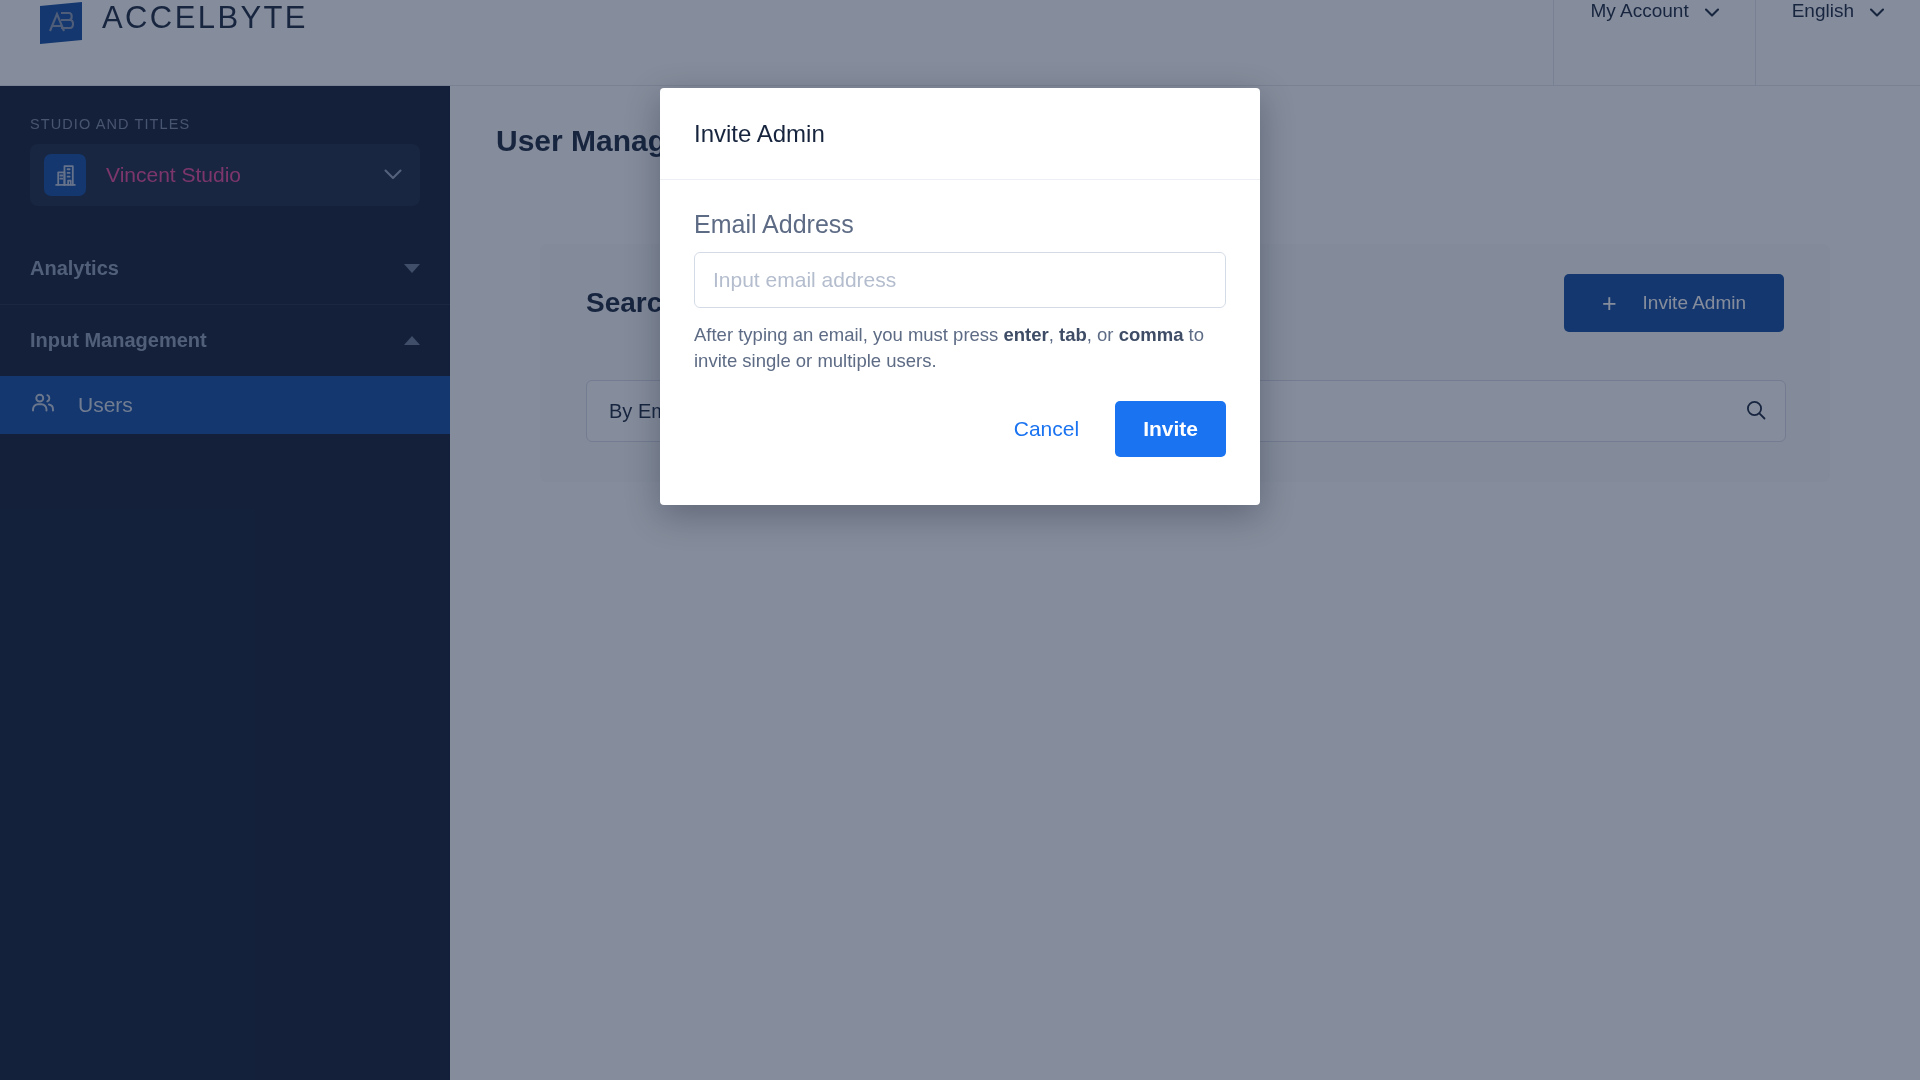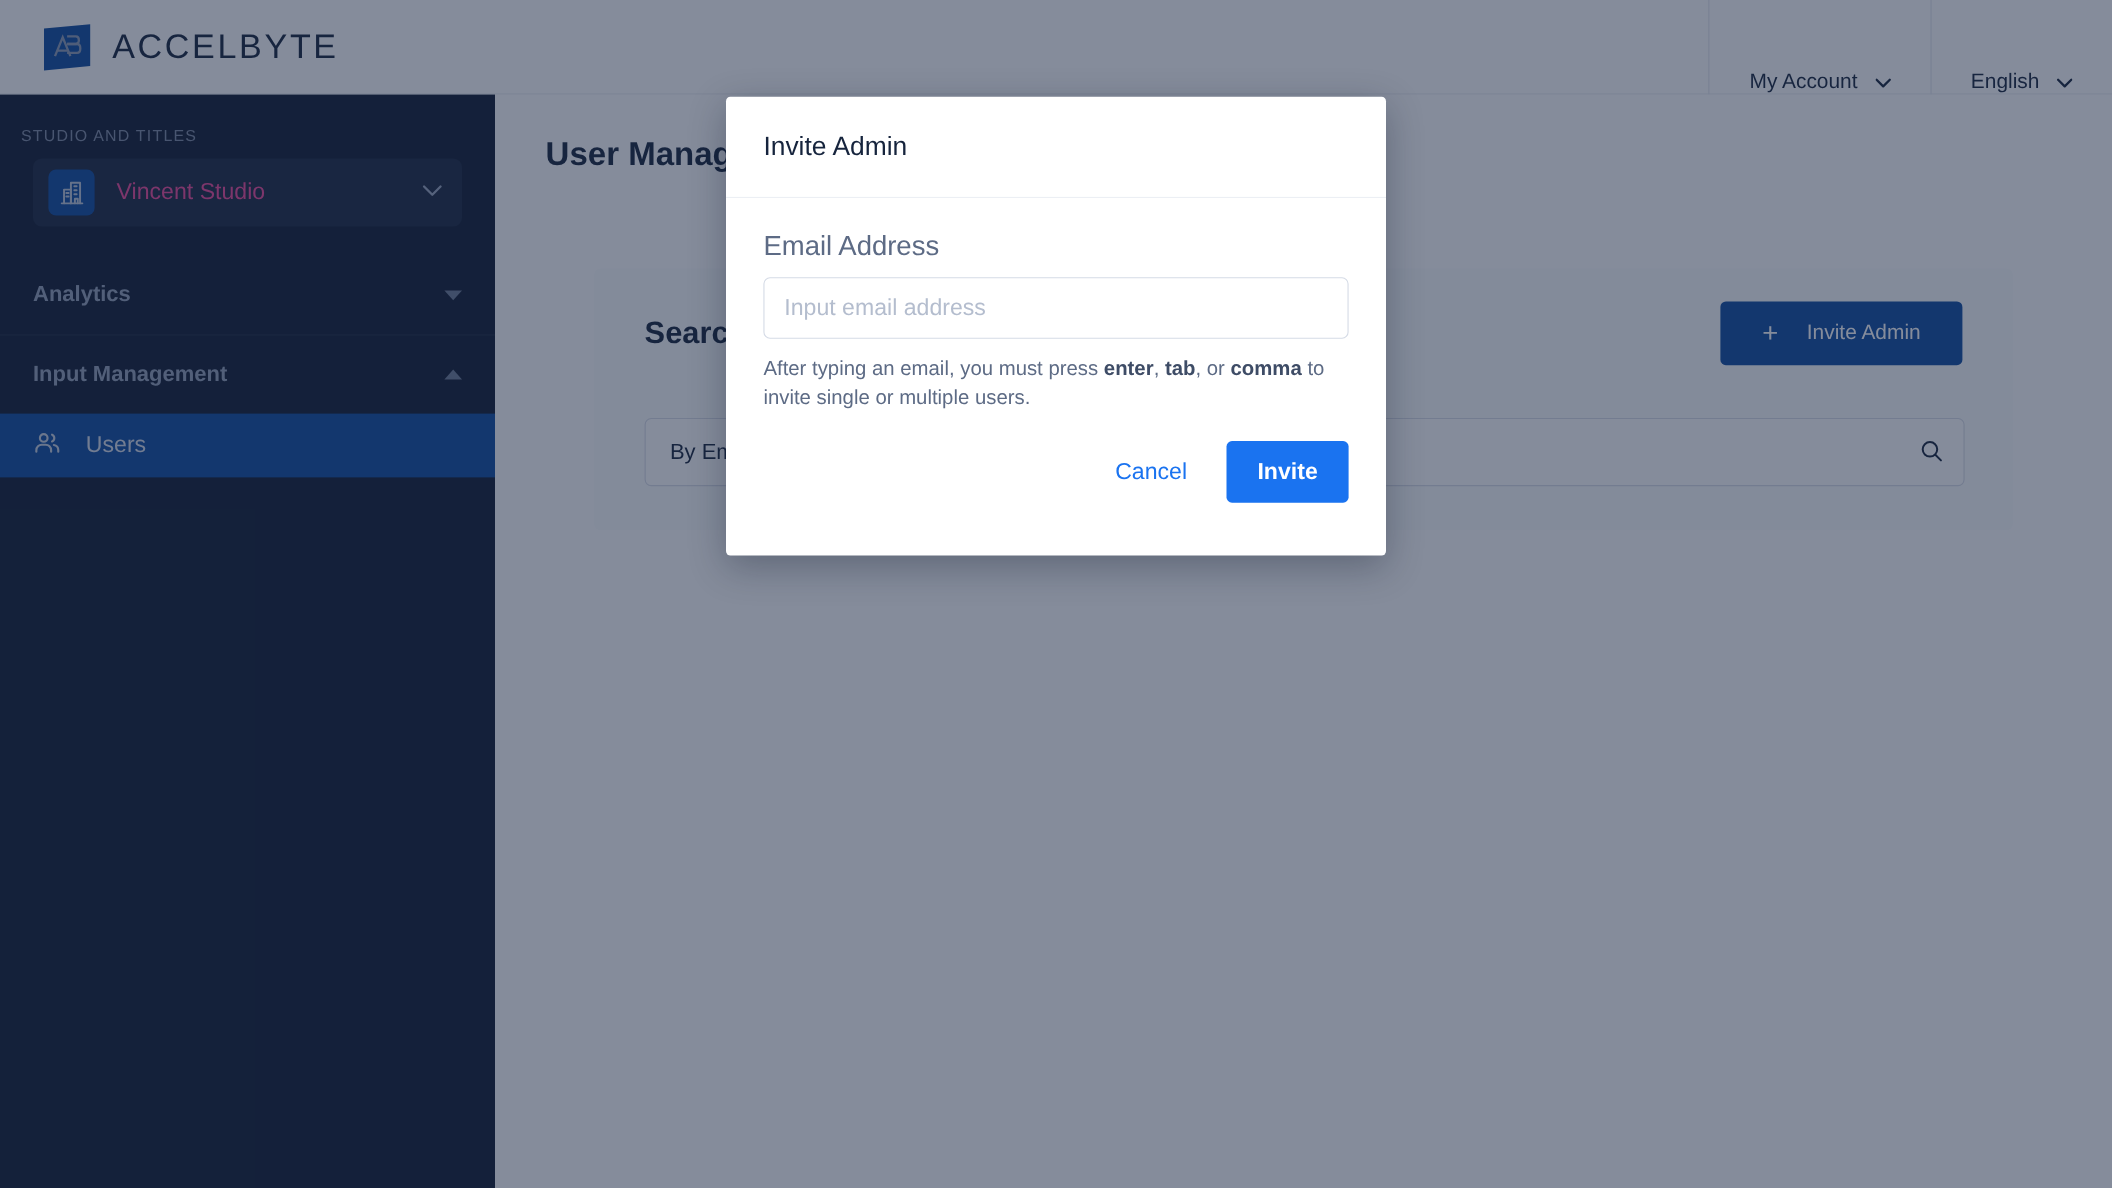--- a/index.html
+++ b/index.html
@@ -28,21 +28,20 @@
     width: 1920px;
     height: 86px;
     background: #ffffff;
     display: flex;
     align-items: center;
     border-bottom: 1px solid #e6e9ef;
   }
 
   .brand {
     display: flex;
-    align-items: center;
     gap: 18px;
     padding-left: 38px;
     height: 100%;
   }
 
   .brand-mark {
     width: 46px;
     height: 46px;
     position: relative;
     flex: 0 0 auto;
@@ -56,21 +55,21 @@
     font-weight: 400;
     white-space: nowrap;
   }
   .brand-word .b-thin { color: #16243d; }
 
   .topbar-spacer { flex: 1 1 auto; height: 100%; }
 
   .topbar-item {
     height: 86px;
     display: flex;
-    align-items: flex-end;
+    align-items: flex-start;
     gap: 16px;
     padding: 0 36px;
     border-left: 1px solid #e4e7ee;
     color: #16243d;
     font-size: 19px;
     cursor: pointer;
     white-space: nowrap;
   }
   .chev {
     width: 14px; height: 9px;
@@ -81,21 +80,21 @@
     position: absolute;
     top: 86px; left: 0;
     width: 450px;
     height: 994px;
     background: #101b31;
     color: #9aa6bd;
     overflow: hidden;
   }
 
   .sb-section-label {
-    padding: 30px 0 12px 19px;
+    padding: 30px 0 12px 30px;
     font-size: 14.5px;
     letter-spacing: 1.1px;
     color: #7e8aa3;
     text-transform: uppercase;
   }
 
   .studio-picker {
     margin: 0 30px 0 30px;
     height: 62px;
     background: #1b2740;

